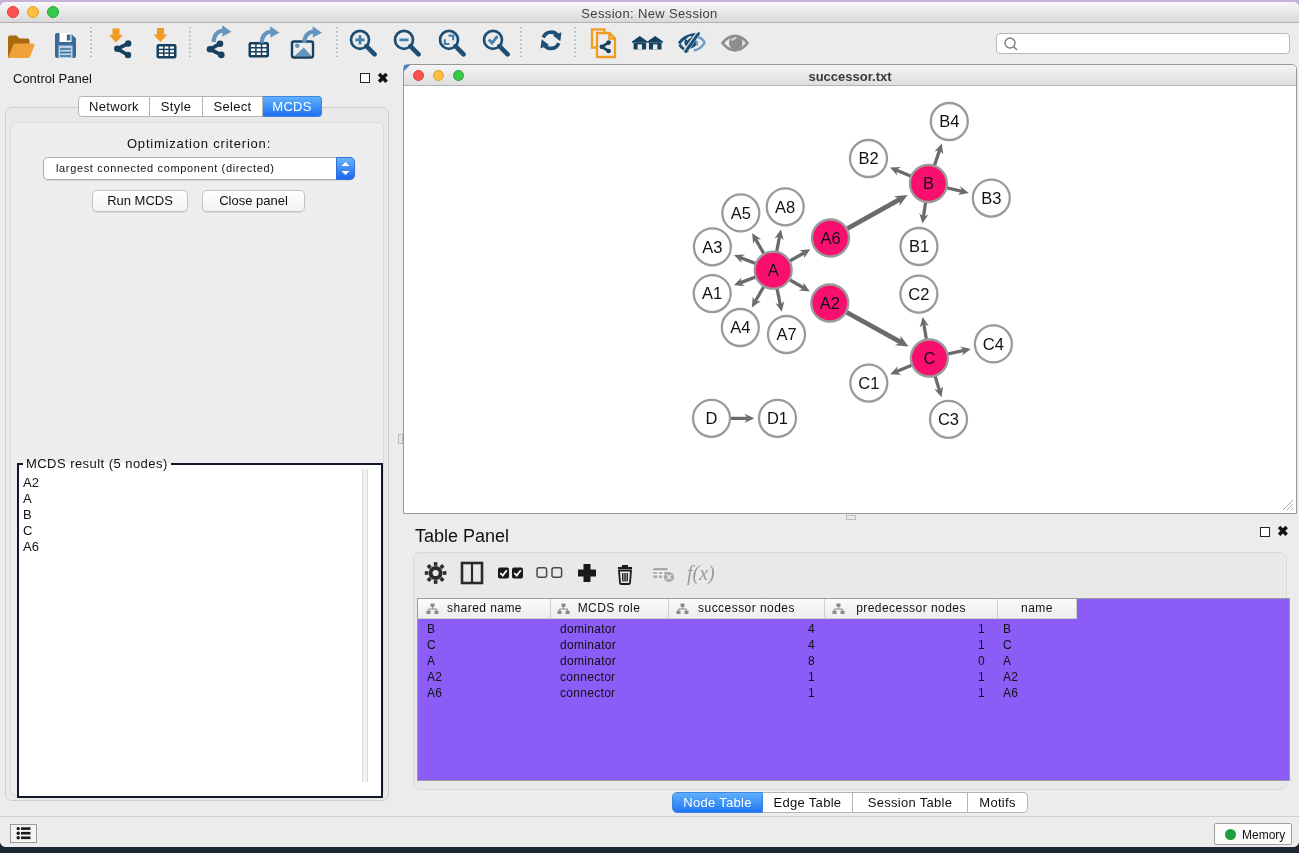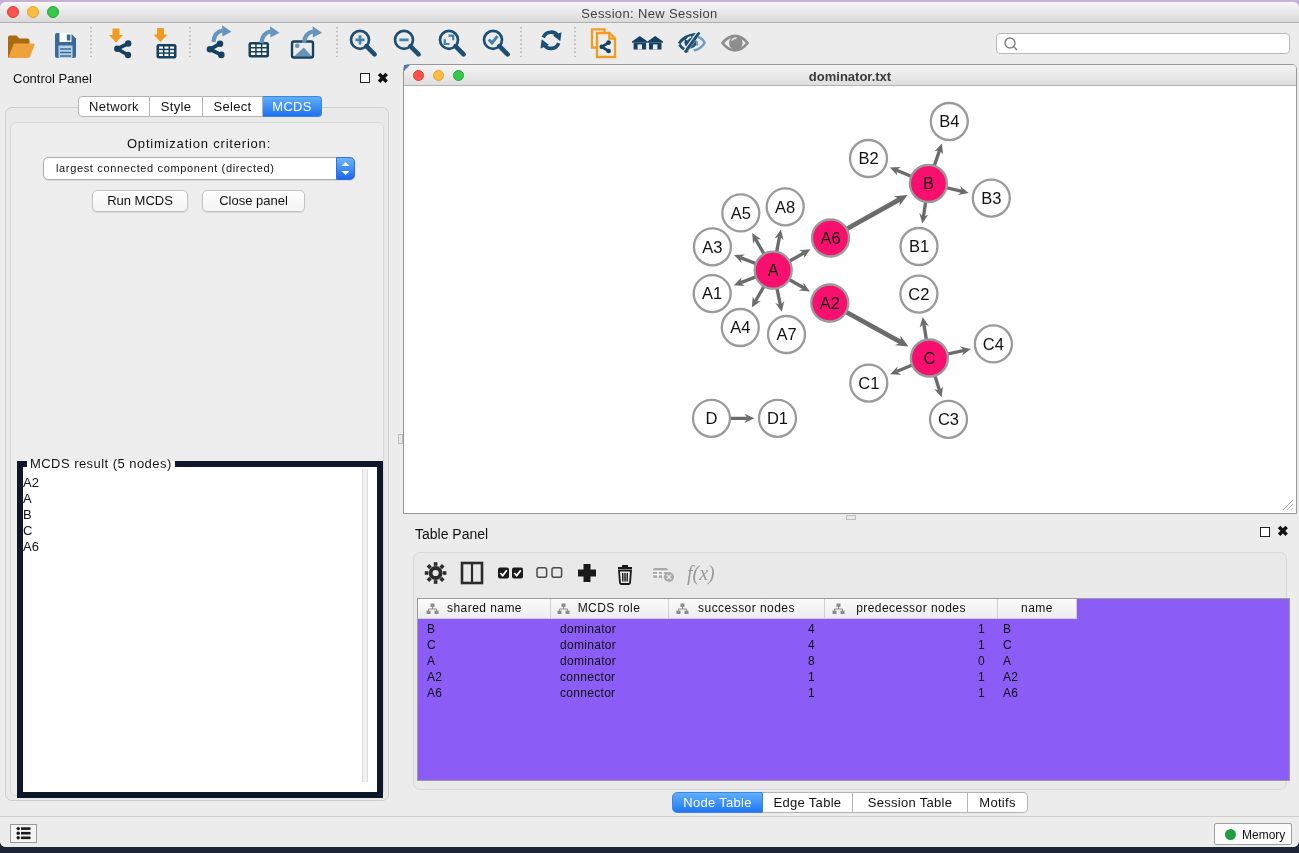--- a/index.html
+++ b/index.html
@@ -23,33 +23,33 @@
 #cp-inner { position:absolute; left:10px; top:122px; width:374px; height:674px; background:#ededed; border:1px solid #d9d9d9; border-radius:6px; }
 #tabs { position:absolute; left:78px; top:96px; height:21px; display:flex; }
 #tabs div { height:21px; line-height:20px; font-size:13px; letter-spacing:0.3px; text-align:center; background:#fff; border:1px solid #b4b4b4; border-left:none; color:#111; }
 #tabs div:first-child { border-left:1px solid #b4b4b4; border-radius:4px 0 0 4px; }
 #tabs div.sel { background:linear-gradient(#5fb0fb,#1f71f2); color:#fff; border-color:#3f84e0; border-radius:0 4px 4px 0; }
 #opt-label { position:absolute; left:0; top:136px; width:398px; text-align:center; font-size:13px; letter-spacing:0.8px; color:#111; }
 #combo { position:absolute; left:43px; top:157px; width:312px; height:23px; background:#fff; border:1px solid #adadad; border-radius:5px; font-size:11px; letter-spacing:0.65px; color:#111; line-height:21px; padding-left:12px; box-shadow:0 1px 1px rgba(0,0,0,0.08); }
 #combo-btn { position:absolute; left:336px; top:157px; width:19px; height:23px; background:linear-gradient(#6cb5fc,#1a66ee); border:1px solid #2f6fdb; border-radius:0 5px 5px 0; }
 .btn { position:absolute; height:22px; background:linear-gradient(#ffffff,#f3f3f3); border:1px solid #c3c3c3; border-radius:5px; font-size:13px; color:#111; text-align:center; line-height:20px; box-shadow:0 1px 1px rgba(0,0,0,0.1); }
 #fieldset { position:absolute; left:17px; top:456px; width:366px; height:342px; }
-#fieldset fieldset { width:366px; height:342px; border:6px solid #0f172a; background:#fff; border-radius:0; }
+#fieldset fieldset { width:366px; height:342px; border:2px solid #0f172a; background:#fff; border-radius:0; }
 #fieldset legend { font-size:13px; letter-spacing:0.45px; color:#111; margin-left:4px; padding:0 3px; }
 #mcds-list { position:absolute; left:6px; top:19px; font-size:13px; color:#111; line-height:16px; }
 #mcds-scroll { position:absolute; left:345px; top:13px; width:6px; height:313px; background:#f2f2f2; border-left:1px solid #dcdcdc; border-right:1px solid #dcdcdc; }
 
 
 #netframe { position:absolute; left:403px; top:64px; width:894px; height:450px; background:#fff; border:1px solid #979797; border-radius:5px 5px 0 0; }
 #net-titlebar { position:absolute; left:0; top:0; width:892px; height:21px; background:linear-gradient(#f4f4f4,#dedede); border-bottom:1px solid #b2b2b2; border-radius:4px 4px 0 0; }
 #net-titlebar .t { position:absolute; top:4px; left:0; width:892px; text-align:center; font-size:13px; font-weight:bold; color:#3a3a3a; }
 .slight { position:absolute; width:11px; height:11px; border-radius:50%; top:5px; }
 
 
-#tp-title { position:absolute; left:415px; top:526px; font-size:14px; color:#111; }
+#tp-title { position:absolute; left:415px; top:526px; font-size:18px; color:#111; }
 #tp-panel { position:absolute; left:413px; top:552px; width:874px; height:238px; background:#e9e9e9; border:1px solid #d8d8d8; border-radius:7px; }
 #tp-float { position:absolute; left:1260px; top:527px; width:10px; height:10px; border:1.5px solid #222; background:#fff; }
 #tp-close { position:absolute; left:1277px; top:523px; font-size:14px; font-weight:bold; color:#111; }
 #tbl-box { position:absolute; left:417px; top:598px; width:873px; height:183px; background:#8b5cf6; border:1px solid #9b9b9b; }
 #tbl-header { position:absolute; left:0; top:0; height:20px; background:linear-gradient(#fbfbfb,#ededed); border-bottom:1px solid #cfcfcf; }
 .hcell { position:absolute; top:0; height:20px; border-right:1px solid #cfcfcf; font-size:12px; letter-spacing:0.45px; color:#111; text-align:center; line-height:19px; }
 .rrow { position:absolute; font-size:12px; letter-spacing:0.3px; color:#111; height:16px; line-height:16px; }
 #btabs { position:absolute; left:672px; top:792px; height:21px; display:flex; }
 #btabs div { height:21px; line-height:20px; font-size:13px; letter-spacing:0.3px; text-align:center; background:#fff; border:1px solid #b4b4b4; border-left:none; color:#111; }
 #btabs div.sel { background:linear-gradient(#5fb0fb,#2076f3); color:#fff; border-color:#3f84e0; border-radius:5px 0 0 5px; border-left:1px solid #3f84e0; }
@@ -227,21 +227,21 @@
     <div id="mcds-list">A2<br>A<br>B<br>C<br>A6</div>
     <div id="mcds-scroll"></div>
   </fieldset>
 </div>
 
 <div id="netframe">
   <div id="net-titlebar">
     <div class="slight" style="left:9px;background:#fb534c;border:1px solid #e13b34;"></div>
     <div class="slight" style="left:29px;background:#fdbd40;border:1px solid #e0a223;"></div>
     <div class="slight" style="left:49px;background:#35c84a;border:1px solid #27a538;"></div>
-    <div class="t">dominator.txt</div>
+    <div class="t">successor.txt</div>
   </div>
   <svg class="abs" style="left:0;top:0;" width="6" height="6" viewBox="0 0 6 6">
           <path d="M0 0 L6 0 L0 6 Z" fill="#3c6fb5" opacity="0.9"></path>
         </svg>
   <svg class="abs" style="left:1px;top:22px;" width="892" height="426" viewBox="0 0 892 426">
 <line x1="368.2" y1="183.2" x2="350.5" y2="152.0" stroke="#6b6b6b" stroke-width="3.3"></line>
 <path d="M347.2 146.1 L356.1 152.5 L350.5 152.0 L348.1 157.0 Z" fill="#6b6b6b"></path>
 <line x1="368.2" y1="183.2" x2="374.6" y2="149.2" stroke="#6b6b6b" stroke-width="3.3"></line>
 <path d="M375.9 142.5 L378.6 153.2 L374.6 149.2 L369.5 151.5 Z" fill="#6b6b6b"></path>
 <line x1="368.2" y1="183.2" x2="335.4" y2="170.6" stroke="#6b6b6b" stroke-width="3.3"></line>

